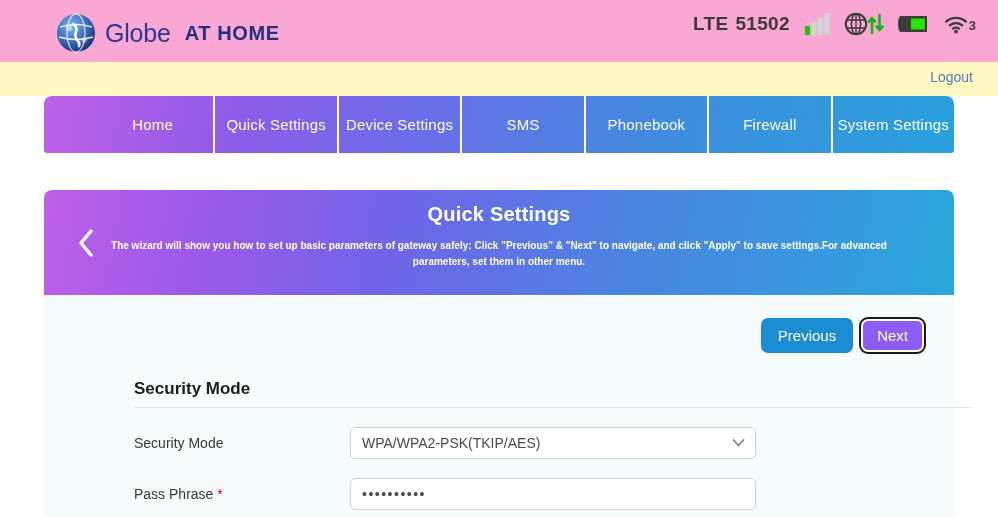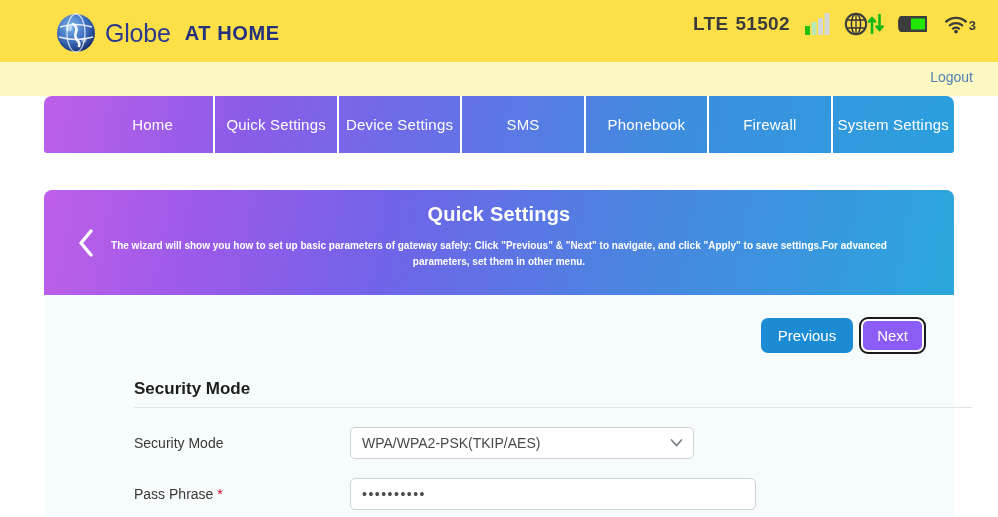--- a/index.html
+++ b/index.html
@@ -11,21 +11,21 @@
     overflow: hidden;
     background: #ffffff;
     font-family: "Liberation Sans", sans-serif;
   }
 
   
   .topbar {
     position: relative;
     height: 62px;
     width: 998px;
-    background: #fde047;
+    background: #f9a8d4;
   }
   .brand {
     position: absolute;
     left: 56px;
     top: 13px;
     display: flex;
     align-items: center;
     gap: 9px;
   }
   .globe-logo {
@@ -233,21 +233,21 @@
     border: 1px solid #ccd2d6;
     border-radius: 5px;
     background: #ffffff;
     font-family: "Liberation Sans", sans-serif;
     font-size: 14px;
     color: #4a4a4a;
     padding: 0 11px;
   }
   .select-shell {
     position: relative;
-    width: 344px;
+    width: 406px;
     height: 32px;
   }
   .field-select {
     -webkit-appearance: none;
     appearance: none;
     width: 100%;
     padding-right: 30px;
     cursor: pointer;
   }
   .select-caret {

